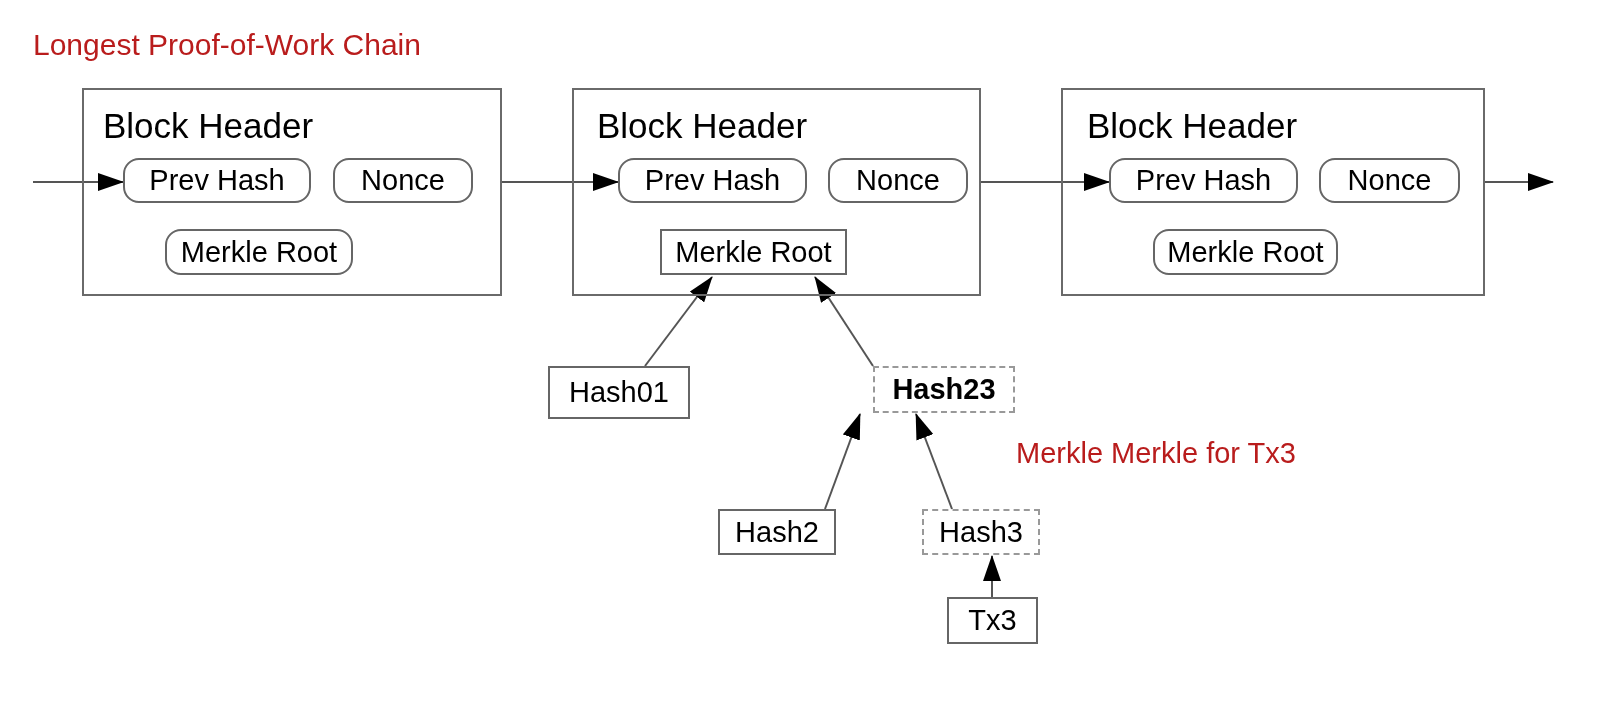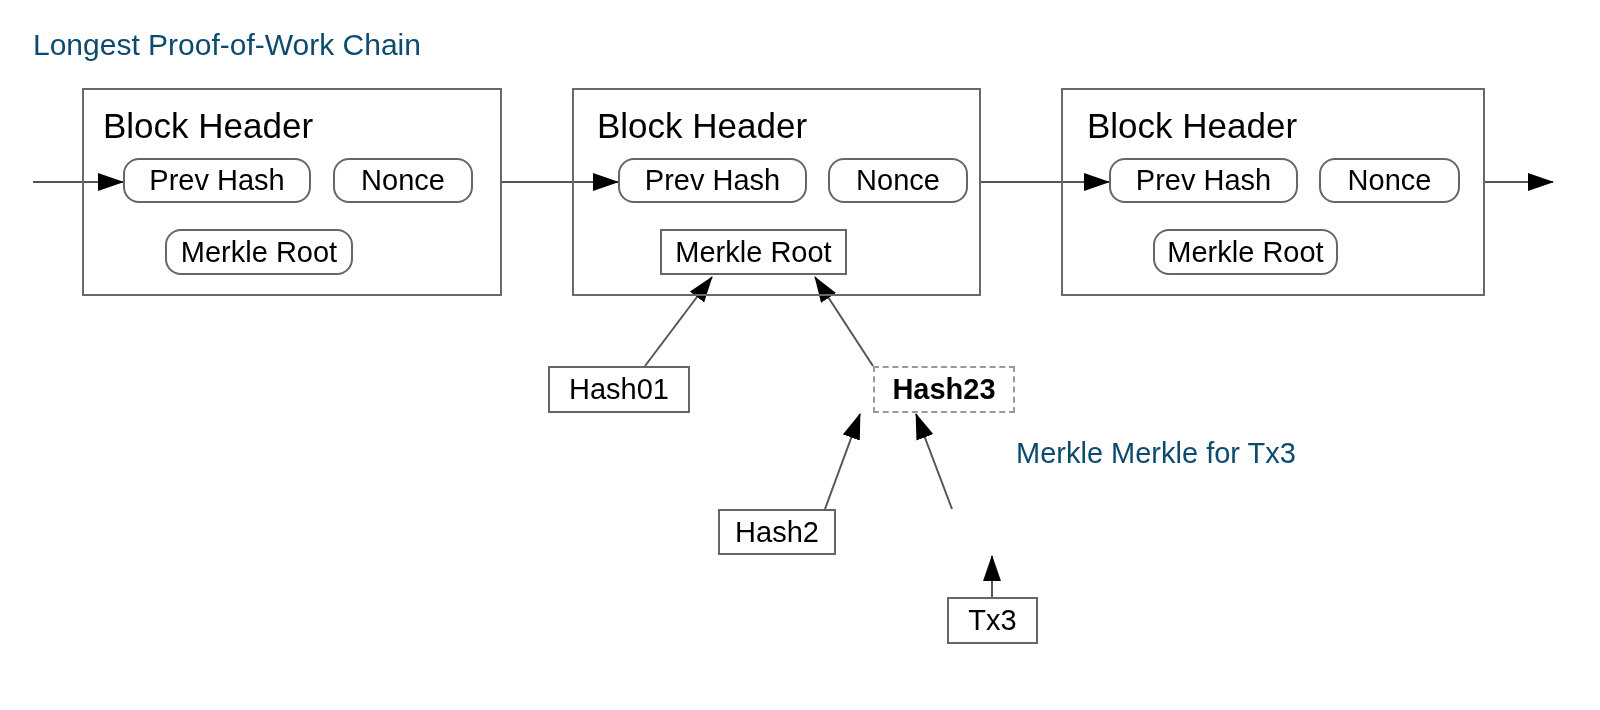--- a/index.html
+++ b/index.html
@@ -21,21 +21,21 @@
     left: 0; top: 0;
     width: 1600px;
     height: 710px;
     pointer-events: none;
   }
   .free-label {
     position: absolute;
     font-size: 29px;
     line-height: 1.15;
     white-space: nowrap;
-    color: #0c4a6e;
+    color: #b91c1c;
   }
   .title-label { font-size: 30px; }
   .block {
     position: absolute;
     border: 2px solid #6a6a6a;
     box-sizing: border-box;
     background: transparent;
   }
   .block-header-label {
     position: absolute;
@@ -101,18 +101,19 @@
   <div class="node-box transparent" style="left:828px; top:158px; width:140px; height:45px;">Nonce</div>
   <div class="node-box" style="left:660px; top:229px; width:187px; height:46px;">Merkle Root</div>
 
   <div class="block" style="left:1061px; top:88px; width:424px; height:208px;">
     <div class="block-header-label" style="left:24px; top:16px;">Block Header</div>
   </div>
   <div class="node-box transparent" style="left:1109px; top:158px; width:189px; height:45px;">Prev Hash</div>
   <div class="node-box transparent" style="left:1319px; top:158px; width:141px; height:45px;">Nonce</div>
   <div class="node-box transparent" style="left:1153px; top:229px; width:185px; height:46px;">Merkle Root</div>
 
-  <div class="node-box" style="left:548px; top:366px; width:142px; height:47px;">Hash01</div>
+  <div class="node-box" style="left:548px; top:366px; width:142px; height:53px;">Hash01</div>
   <div class="node-box dashed" style="left:873px; top:366px; width:142px; height:47px;font-weight:bold;">Hash23</div>
   <div class="node-box" style="left:718px; top:509px; width:118px; height:46px;">Hash2</div>
+  <div class="node-box dashed" style="left:922px; top:509px; width:118px; height:46px;">Hash3</div>
   <div class="node-box" style="left:947px; top:597px; width:91px; height:47px;">Tx3</div>
 
 </div>
 
 </body></html>

